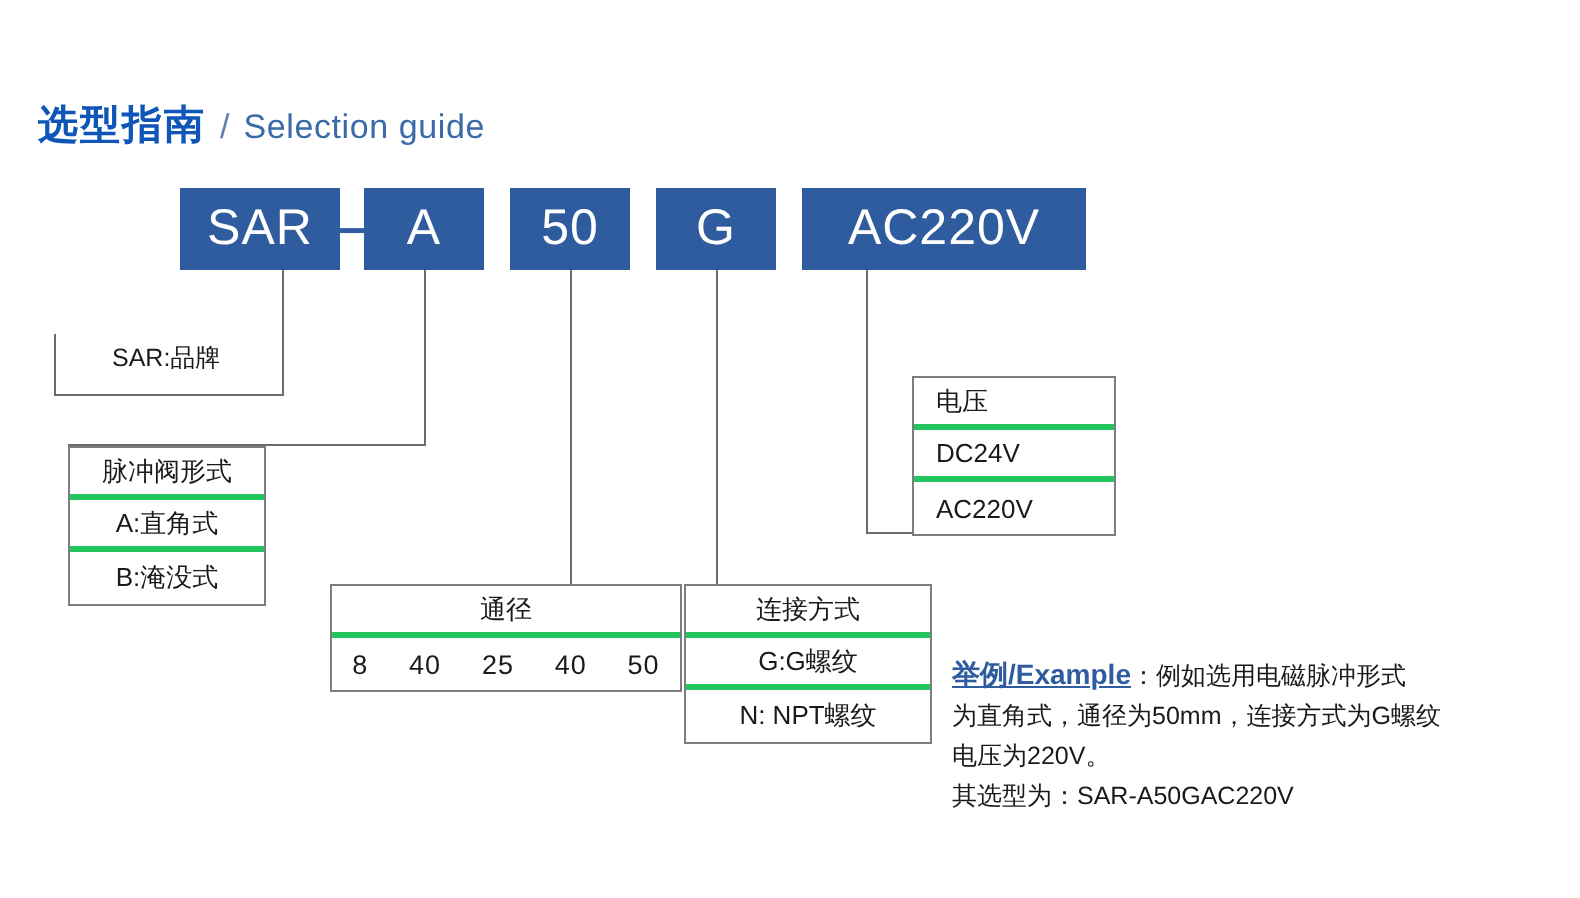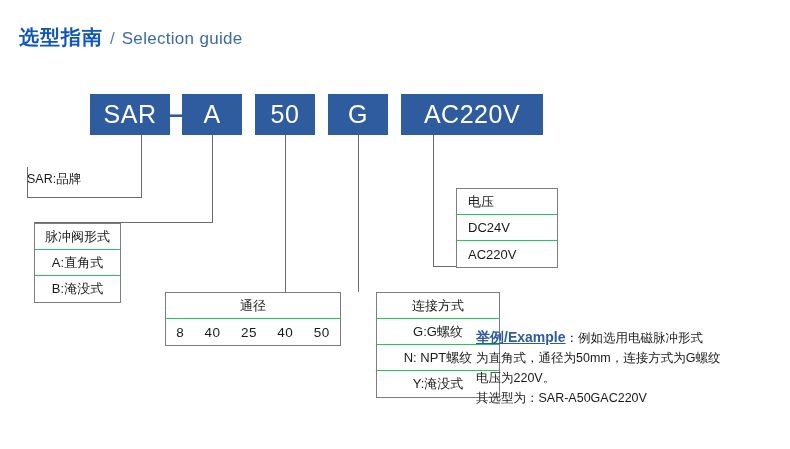--- a/index.html
+++ b/index.html
@@ -6,21 +6,21 @@
   body{
     width:790px;height:449px;
     background:#ffffff;
     font-family:"Liberation Sans","DejaVu Sans",sans-serif;
     overflow:hidden;
     position:relative;
   }
   #page{position:absolute;left:0;top:0;width:790px;height:449px;}
 
   
-  .header{position:absolute;left:19px;top:24px;display:flex;align-items:baseline;}
+  .header{position:absolute;left:19px;top:49px;display:flex;align-items:baseline;}
   .header .cn{
     font-size:20px;font-weight:bold;color:#1055b8;letter-spacing:1px;
   }
   .header .slash{font-size:17px;color:#5a7fb0;margin:0 7px;font-weight:normal;}
   .header .en{font-size:17px;color:#3a6aa8;font-weight:normal;letter-spacing:0.3px;}
 
   
   .codebox{
     position:absolute;
     background:#2f5c9e;
@@ -50,21 +50,21 @@
 
   
   .tbl{
     position:absolute;
     border:1px solid #7d7d7d;
     background:#ffffff;
     box-sizing:border-box;
   }
   .tbl .row{
     box-sizing:border-box;
-    border-bottom:1px solid #22c55e;
+    border-bottom:3px solid #22c55e;
     display:flex;align-items:center;justify-content:center;
     font-size:13px;color:#1a1a1a;
     height:26px;
     white-space:nowrap;
   }
   .tbl .row:last-child{border-bottom:none;}
   .tbl.leftalign .row{justify-content:flex-start;padding-left:11px;}
   .dia-values{
     display:flex;align-items:center;justify-content:space-around;
     width:100%;font-size:13.5px;letter-spacing:0.5px;
@@ -108,46 +108,45 @@
   <div class="vline" style="left:212px;top:135px;height:88px;"></div>
   <div class="hline" style="left:34px;top:222px;width:179px;"></div>
 
   <div class="vline" style="left:285px;top:135px;height:157px;"></div>
 
   <div class="vline" style="left:358px;top:135px;height:157px;"></div>
 
   <div class="vline" style="left:433px;top:135px;height:132px;"></div>
   <div class="hline" style="left:433px;top:266px;width:23px;"></div>
 
-  <div class="plainlabel" style="left:27px;top:171px;">SAR:品牌</div>
+  <div class="plainlabel" style="left:27px;top:171px;padding-left:29px;">SAR:品牌</div>
 
-  <div class="tbl" style="left:34px;top:223px;width:87px;">
+  <div class="tbl" style="left:34px;top:223px;width:99px;">
     <div class="row">脉冲阀形式</div>
     <div class="row">A:直角式</div>
     <div class="row">B:淹没式</div>
   </div>
 
   <div class="tbl" style="left:165px;top:292px;width:176px;">
     <div class="row">通径</div>
     <div class="row">
       <div class="dia-values">
         <span>8</span>
         <span>40</span>
         <span>25</span>
         <span>40</span>
         <span>50</span>
       </div>
     </div>
   </div>
 
-  <div class="tbl" style="left:376px;top:292px;width:124px;">
+  <div class="tbl" style="left:342px;top:292px;width:124px;">
     <div class="row">连接方式</div>
     <div class="row">G:G螺纹</div>
     <div class="row">N:  NPT螺纹</div>
-    <div class="row">Y:淹没式</div>
   </div>
 
   <div class="tbl leftalign" style="left:456px;top:188px;width:102px;">
     <div class="row">电压</div>
     <div class="row">DC24V</div>
     <div class="row">AC220V</div>
   </div>
 
   <div class="example">
     <span class="ln">

